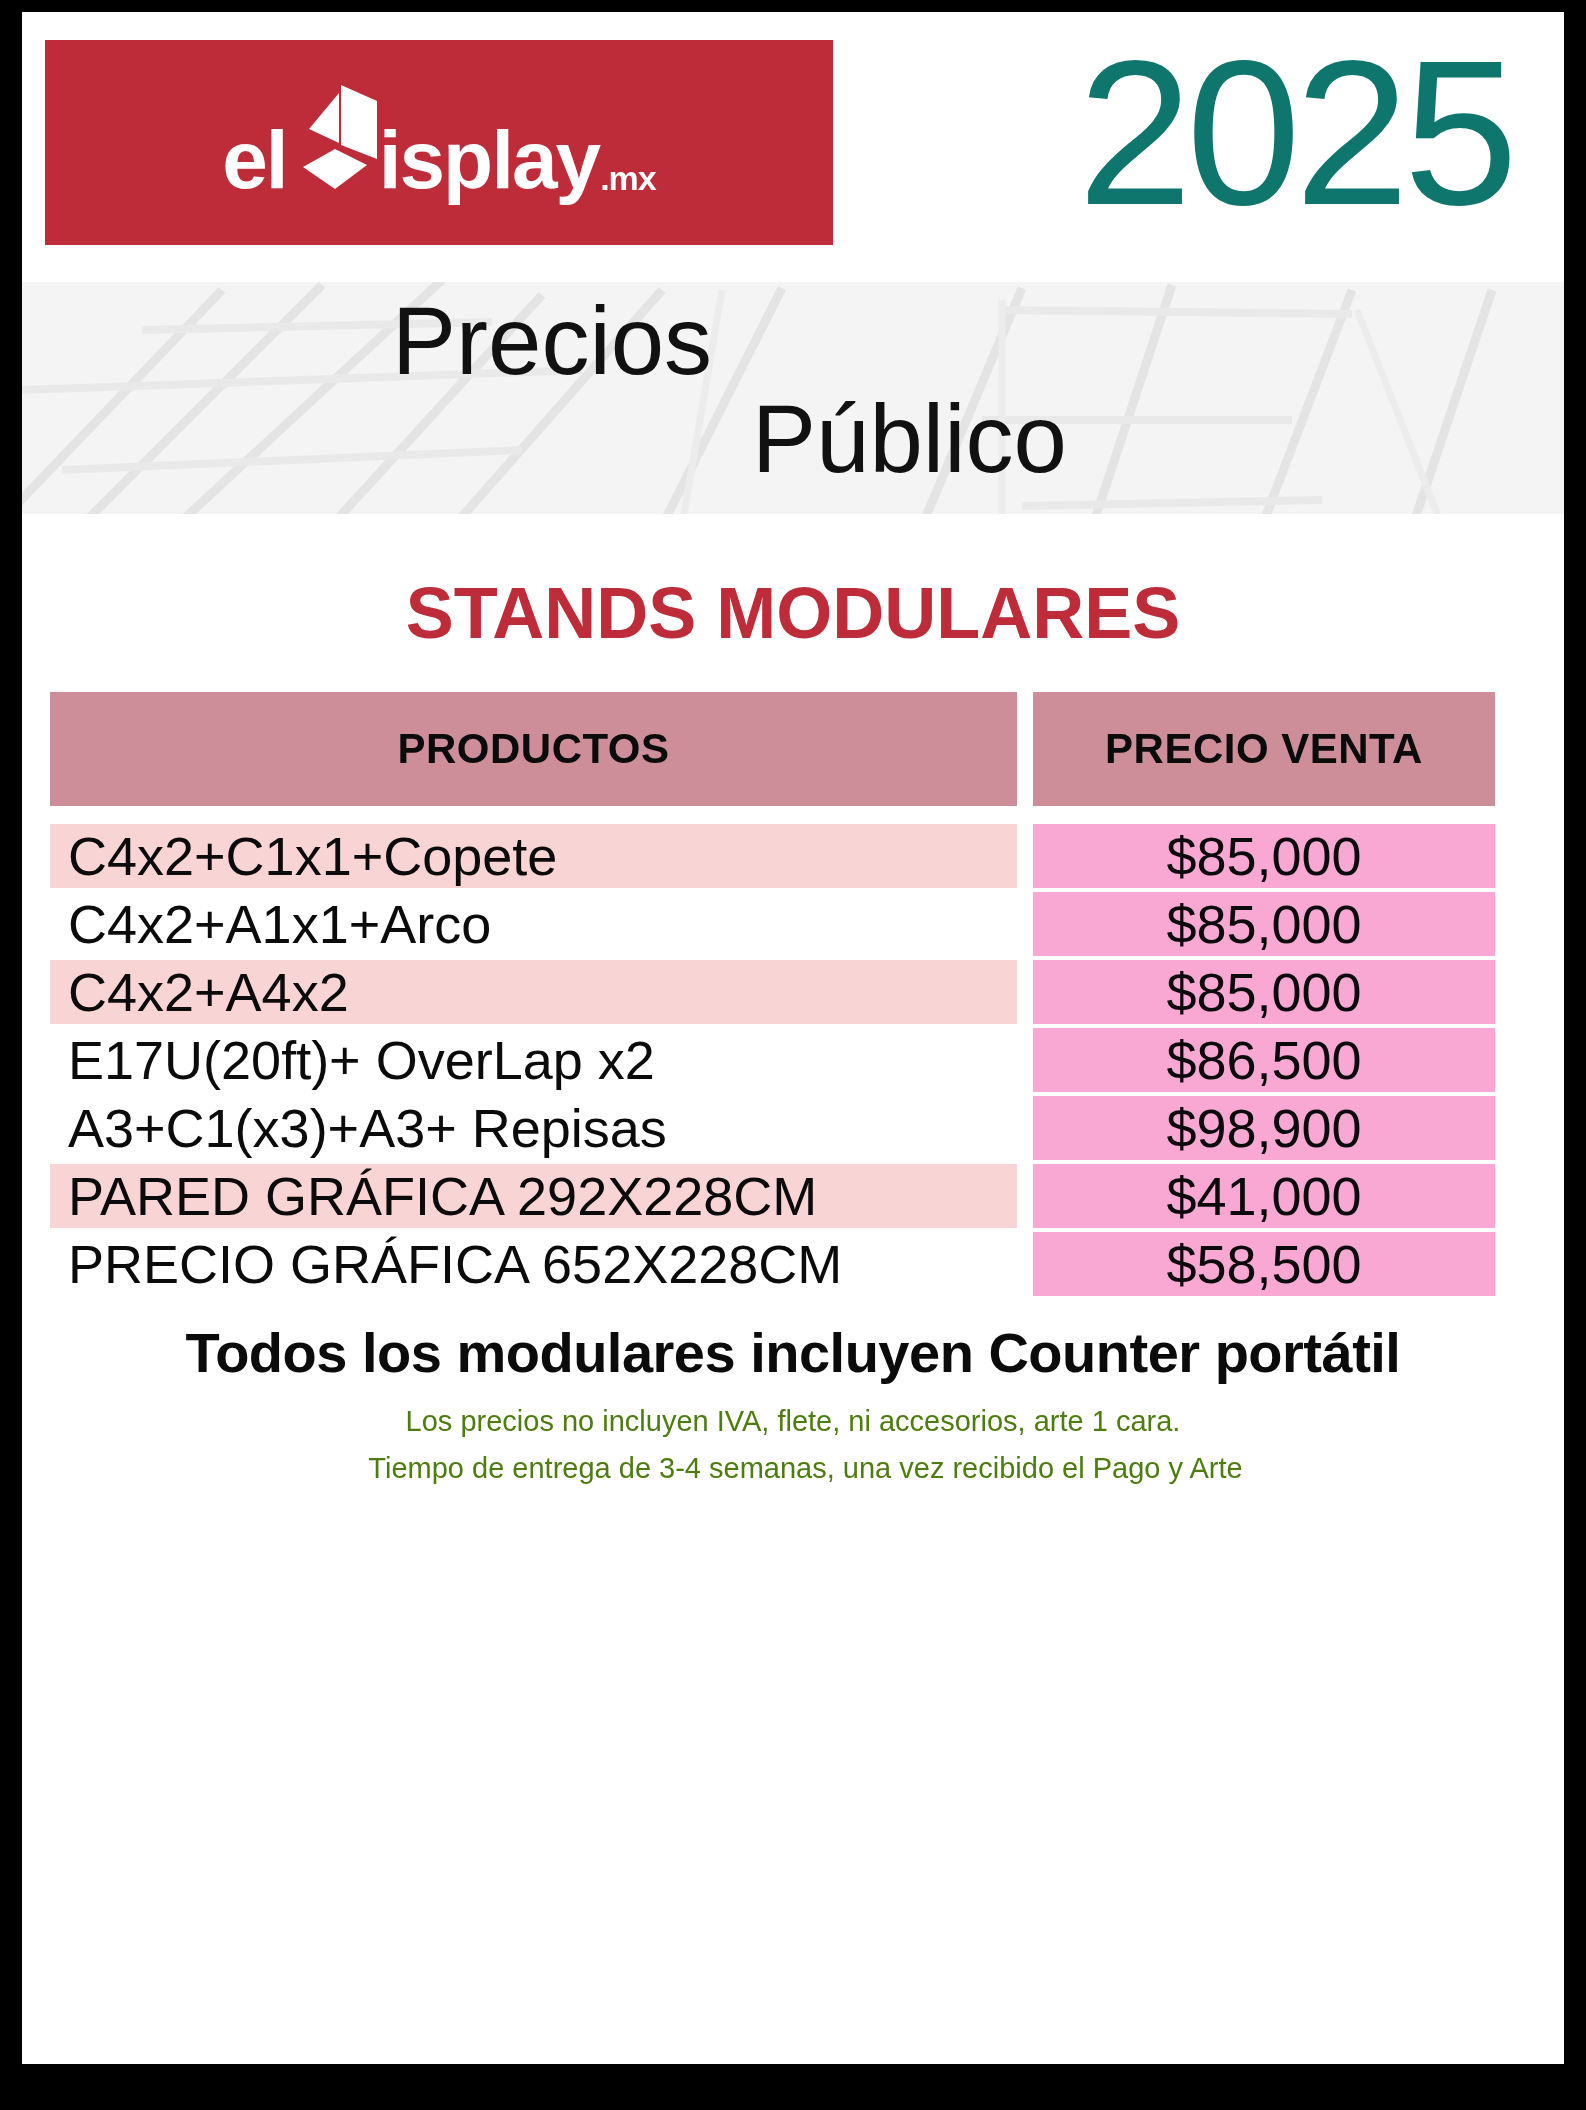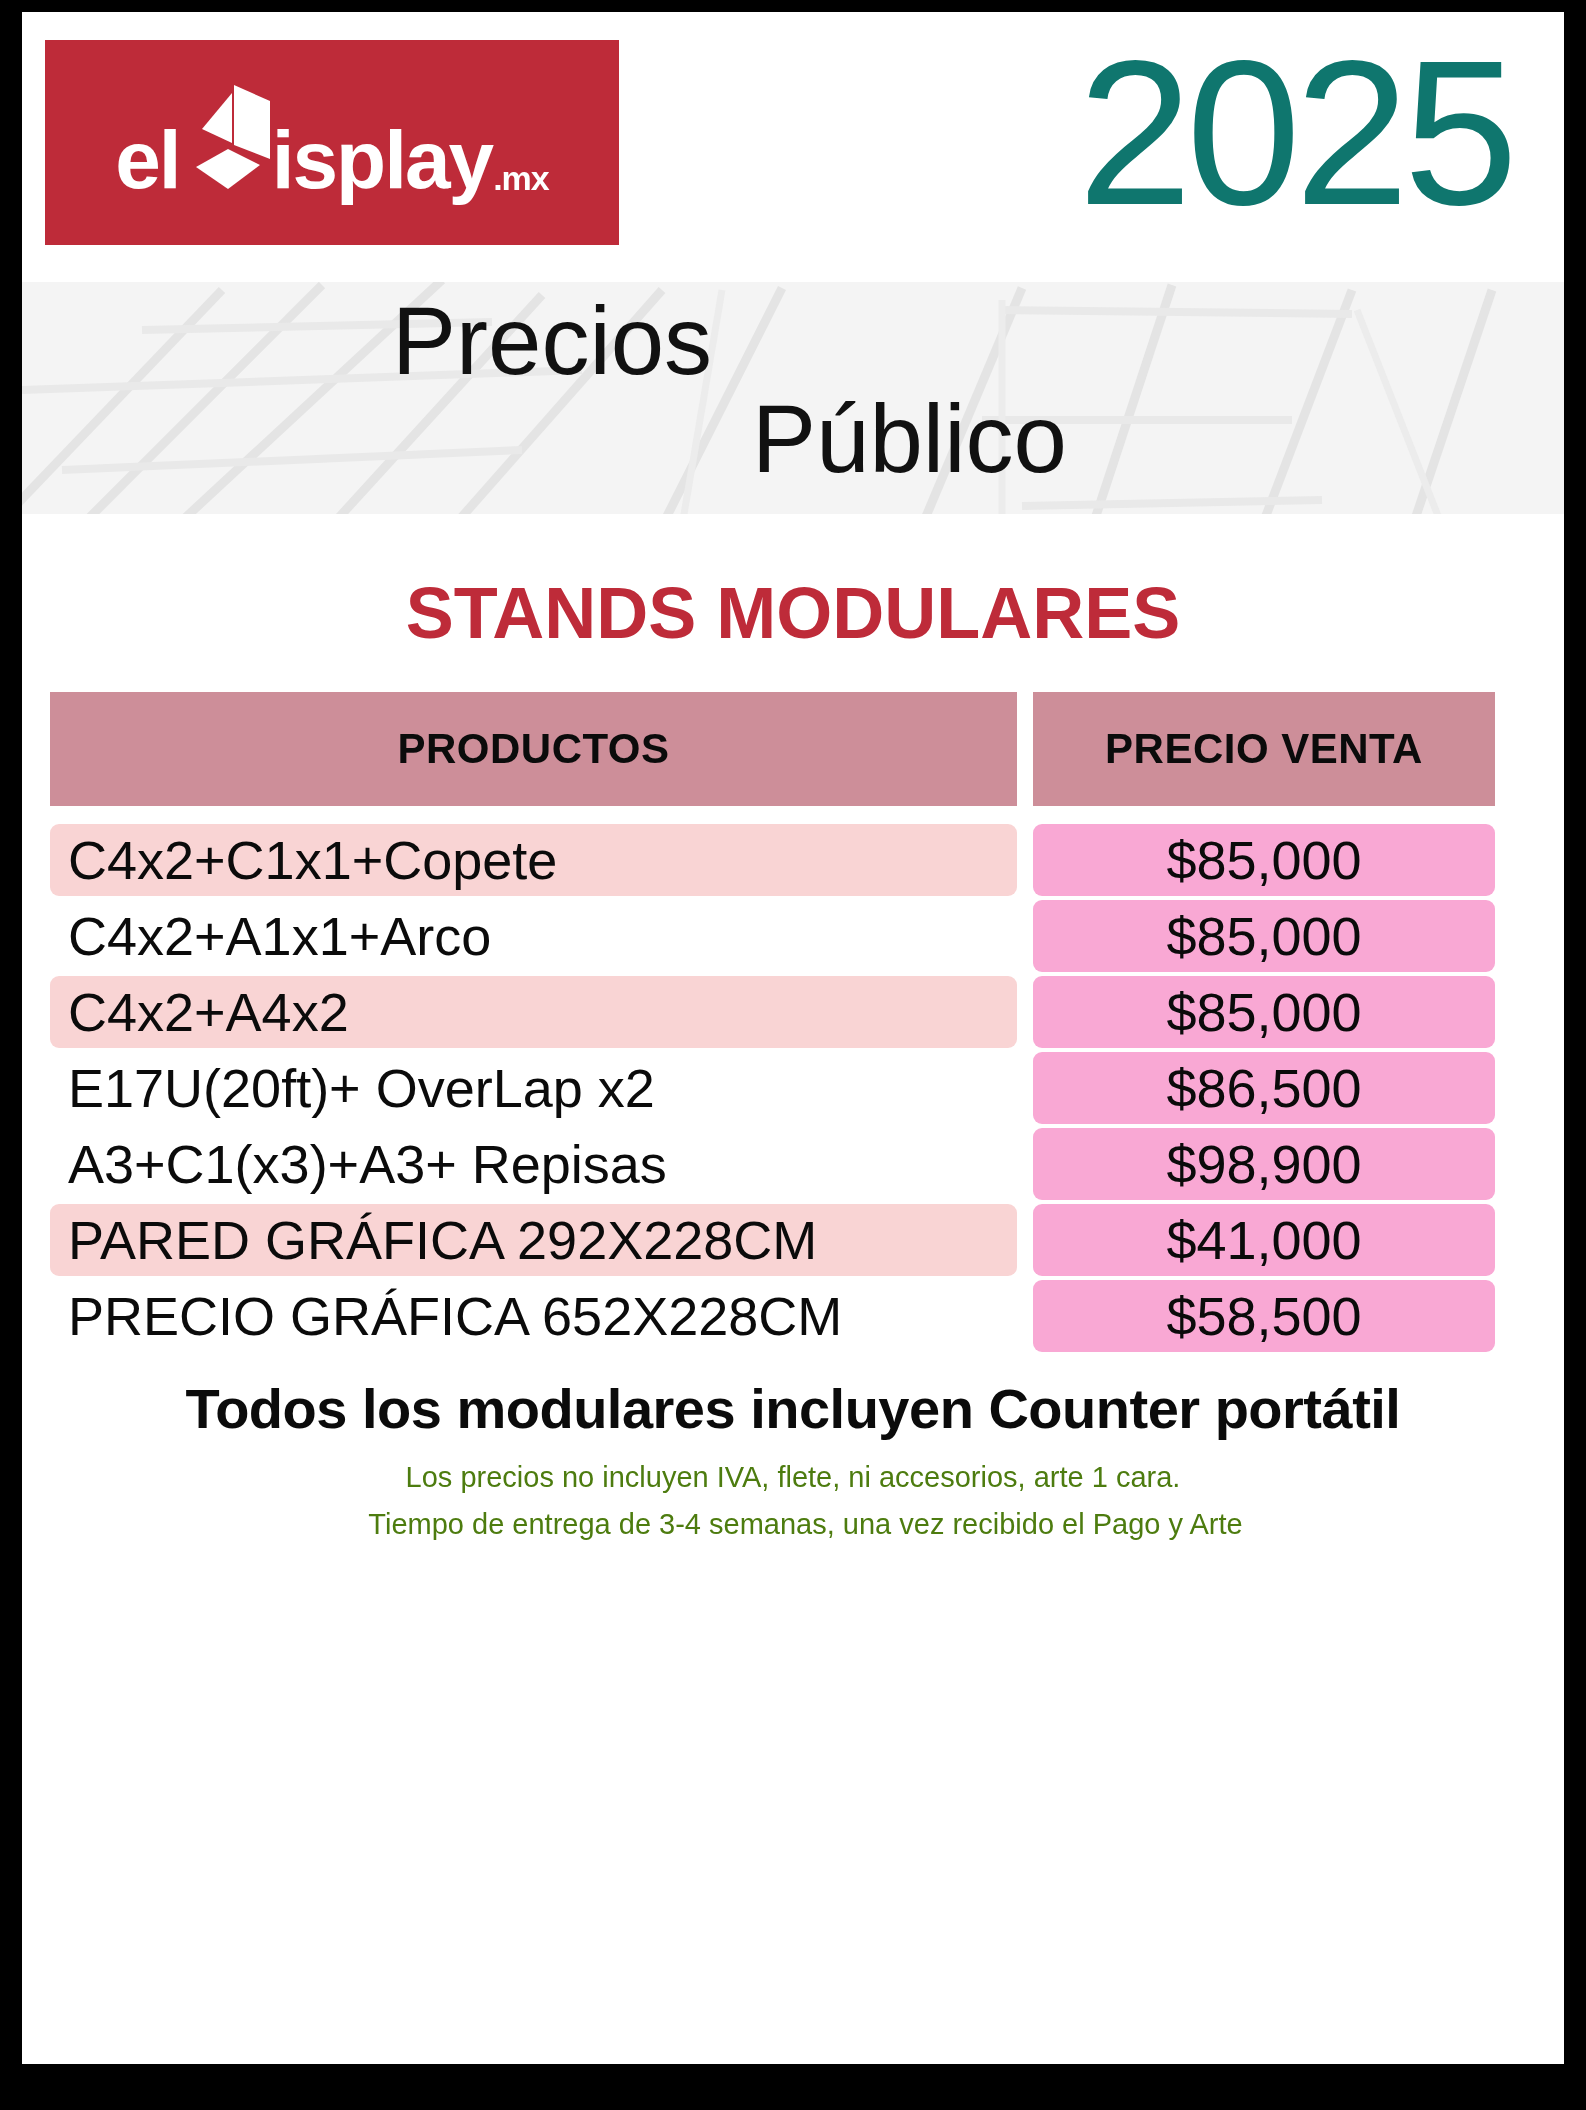--- a/index.html
+++ b/index.html
@@ -35,21 +35,21 @@
 
   
   .header {
     position: relative;
     height: 258px;
   }
   .logo-box {
     position: absolute;
     left: 23px;
     top: 28px;
-    width: 574px;
+    width: 788px;
     height: 205px;
     background: #BE2B39;
     display: flex;
     align-items: center;
     justify-content: center;
   }
   .logo-wordmark {
     display: flex;
     align-items: flex-end;
     color: #ffffff;
@@ -182,21 +182,21 @@
   .head-label {
     font-size: 42px;
     font-weight: 700;
     color: #0b0b0b;
     letter-spacing: 0.5px;
     font-family: "Liberation Sans", sans-serif;
   }
 
   
   .row-data .cell-product,
-  .row-data .cell-price { height: 72px; border-radius: 9px; }
+  .row-data .cell-price { height: 64px; }
   .row-data .cell-price { background: #f9a8d4; }
   .row-data.shaded .cell-product { background: #F9D4D4; }
   .row-data:not(.shaded) .cell-product { background: transparent; }
 
   .product-label {
     font-size: 54px;
     font-weight: 400;
     color: #0b0b0b;
     white-space: nowrap;
     font-family: "Liberation Sans", sans-serif;

